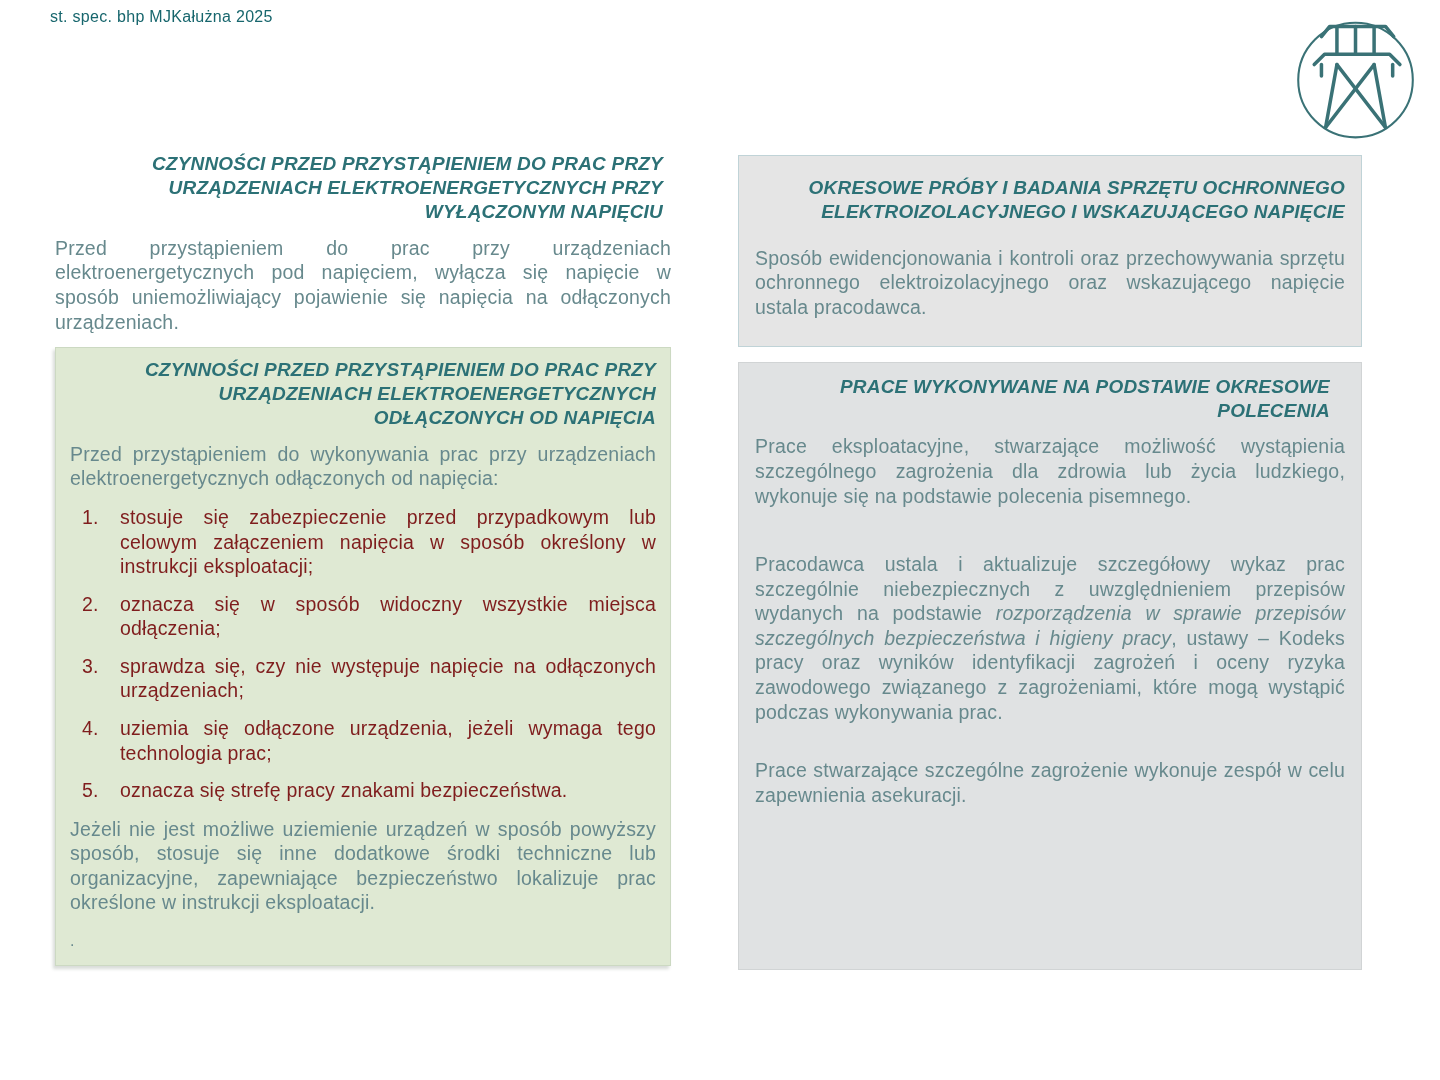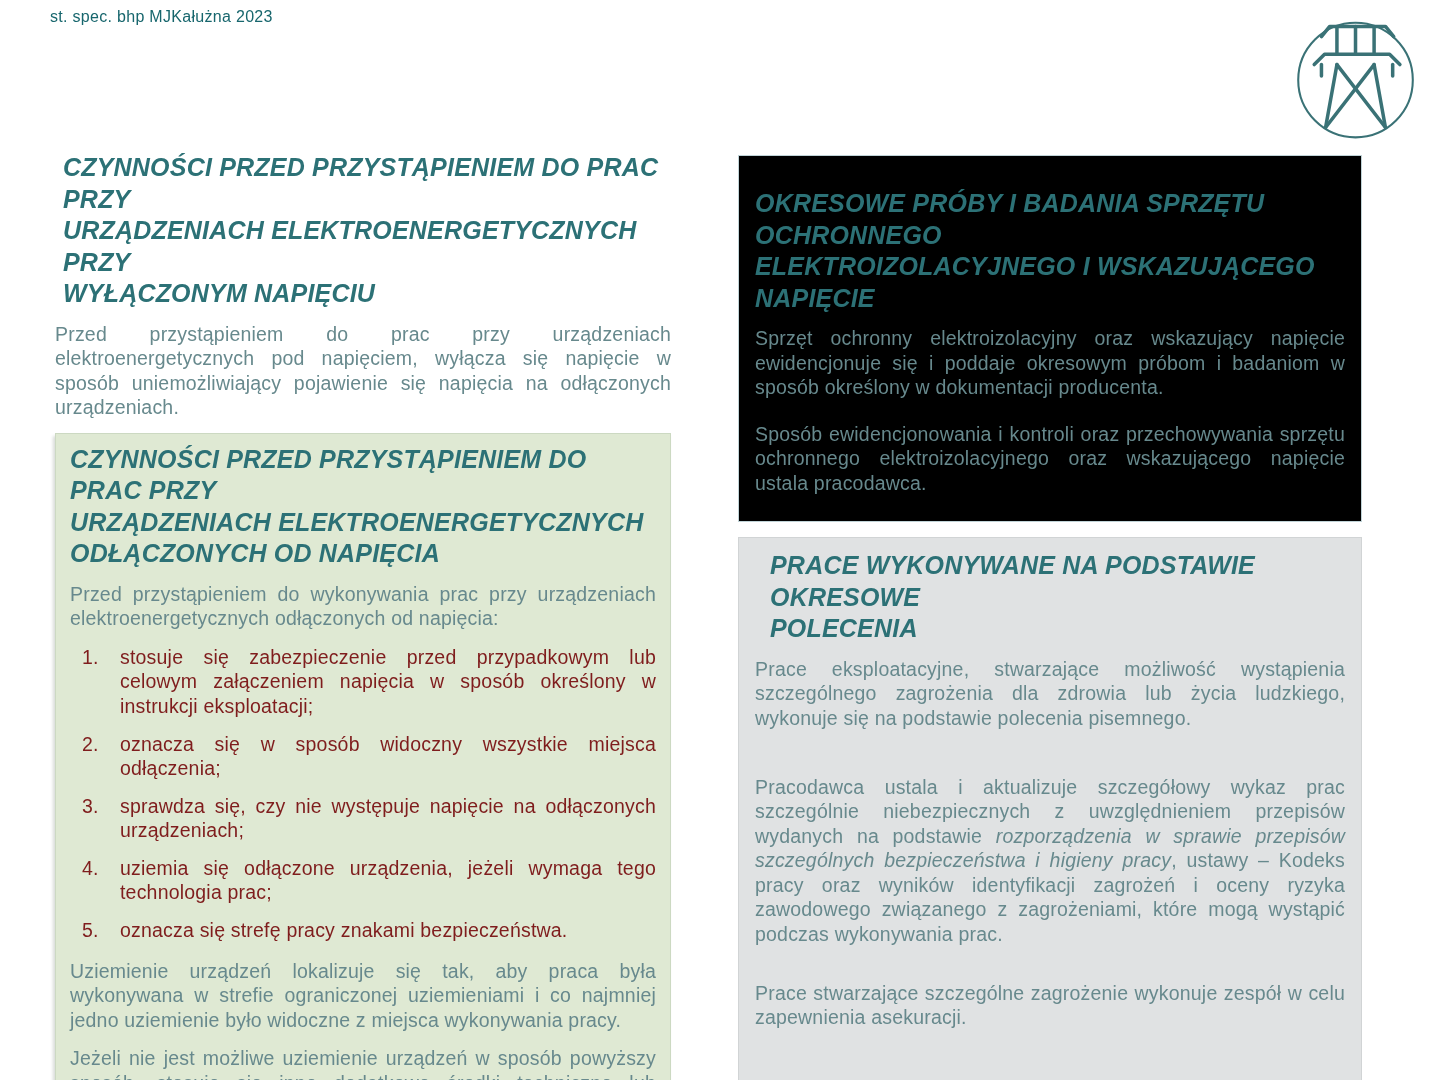--- a/index.html
+++ b/index.html
@@ -26,21 +26,21 @@
   .pylon {
     position:absolute; left:1295px; top:14px; width:120px; height:128px;
   }
 
   
   .left-col  { position:absolute; left:55px;  top:152px; width:616px; }
   .right-col { position:absolute; left:738px; top:155px; width:624px; }
 
   .box-heading {
     color:#2c7176; font-weight:bold; font-style:italic;
-    font-size:25px; line-height:1.26; text-align:left;
+    font-size:19px; line-height:1.26; text-align:right;
     white-space:pre-line; margin:0 auto 12px; max-width:600px;
     letter-spacing:0.2px;
   }
   .body-text {
     color:#67898d; font-size:19.5px; line-height:1.26;
     text-align:justify; margin:0; letter-spacing:0.2px;
   }
 
   
   .intro-block .body-text { margin-top:10px; }
@@ -64,42 +64,42 @@
   }
   .green-box .after-list { margin-top:16px; }
   .green-box .para-gap   { margin-top:14px; }
   .trailing-mark {
     margin:18px 0 0 0; color:#67898d; font-size:16px; line-height:1;
     text-align:left;
   }
 
   
   .box-blue {
-    background:#000000; border:1px solid #c0d3d7;
-    padding:32px 16px 26px;
+    background:#e5e5e5; border:1px solid #c0d3d7;
+    padding:20px 16px 26px;
   }
   .box-blue .box-heading { max-width:600px; }
   .box-blue .para-gap { margin-top:22px; }
 
   .box-gray {
     background:#e0e2e3; border:1px solid #d1d4d5;
     margin-top:15px; padding:12px 16px 24px;
     min-height:570px; box-sizing:content-box;
   }
   .box-gray .box-heading { max-width:560px; }
   .box-gray .gap-large { margin-top:44px; }
   .box-gray .gap-medium { margin-top:34px; }
   .box-gray i { font-style:italic; }
 </style>
 </head>
 <body>
 
 <div class="slide">
 
-  <div class="credit">st. spec. bhp MJKałużna 2023</div>
+  <div class="credit">st. spec. bhp MJKałużna 2025</div>
 
 
   <svg class="pylon" viewBox="0 0 115 124" fill="none" stroke="#3a7276" stroke-linecap="round" stroke-linejoin="round">
     <circle cx="58" cy="64" r="55.5" stroke-width="2"></circle>
     <g stroke-width="3.4">
 
       <polyline points="25,22 33,12 87,12 95,22"></polyline>
 
       <line x1="40" y1="12" x2="40" y2="39"></line>
       <line x1="58" y1="12" x2="58" y2="39"></line>
@@ -139,33 +139,31 @@
 
           <li><span>oznacza się w sposób widoczny wszystkie miejsca odłączenia;</span></li>
 
           <li><span>sprawdza się, czy nie występuje napięcie na odłączonych urządzeniach;</span></li>
 
           <li><span>uziemia się odłączone urządzenia, jeżeli wymaga tego technologia prac;</span></li>
 
           <li><span>oznacza się strefę pracy znakami bezpieczeństwa.</span></li>
         </ol>
 
-      <p class="body-text after-list">Uziemienie urządzeń lokalizuje się tak, aby praca była wykonywana w strefie ograniczonej uziemieniami i co najmniej jedno uziemienie było widoczne z miejsca wykonywania pracy.</p>
       <p class="body-text para-gap">Jeżeli nie jest możliwe uziemienie urządzeń w sposób powyższy sposób, stosuje się inne dodatkowe środki techniczne lub organizacyjne, zapewniające bezpieczeństwo lokalizuje prac określone w instrukcji eksploatacji.</p>
       <p class="trailing-mark">.</p>
     </div>
 
   </div>
 
   <div class="right-col">
 
     <div class="box-blue">
       <h2 class="box-heading">OKRESOWE PRÓBY I BADANIA SPRZĘTU OCHRONNEGO
 ELEKTROIZOLACYJNEGO I WSKAZUJĄCEGO NAPIĘCIE</h2>
-      <p class="body-text">Sprzęt ochronny elektroizolacyjny oraz wskazujący napięcie ewidencjonuje się i poddaje okresowym próbom i badaniom w sposób określony w dokumentacji producenta.</p>
       <p class="body-text para-gap">Sposób ewidencjonowania i kontroli oraz przechowywania sprzętu ochronnego elektroizolacyjnego oraz wskazującego napięcie ustala pracodawca.</p>
     </div>
 
     <div class="box-gray">
       <h2 class="box-heading">PRACE WYKONYWANE NA PODSTAWIE OKRESOWE
 POLECENIA</h2>
       <p class="body-text">Prace eksploatacyjne, stwarzające możliwość wystąpienia szczególnego zagrożenia dla zdrowia lub życia ludzkiego, wykonuje się na podstawie polecenia pisemnego.</p>
       <p class="body-text gap-large"><span>Pracodawca ustala i aktualizuje szczegółowy wykaz prac szczególnie niebezpiecznych z uwzględnieniem przepisów wydanych na podstawie </span><i>rozporządzenia w sprawie przepisów szczególnych bezpieczeństwa i higieny pracy</i><span>, ustawy – Kodeks pracy oraz wyników identyfikacji zagrożeń i oceny ryzyka zawodowego związanego z zagrożeniami, które mogą wystąpić podczas wykonywania prac.</span></p>
       <p class="body-text gap-medium">Prace stwarzające szczególne zagrożenie wykonuje zespół w celu zapewnienia asekuracji.</p>
     </div>

